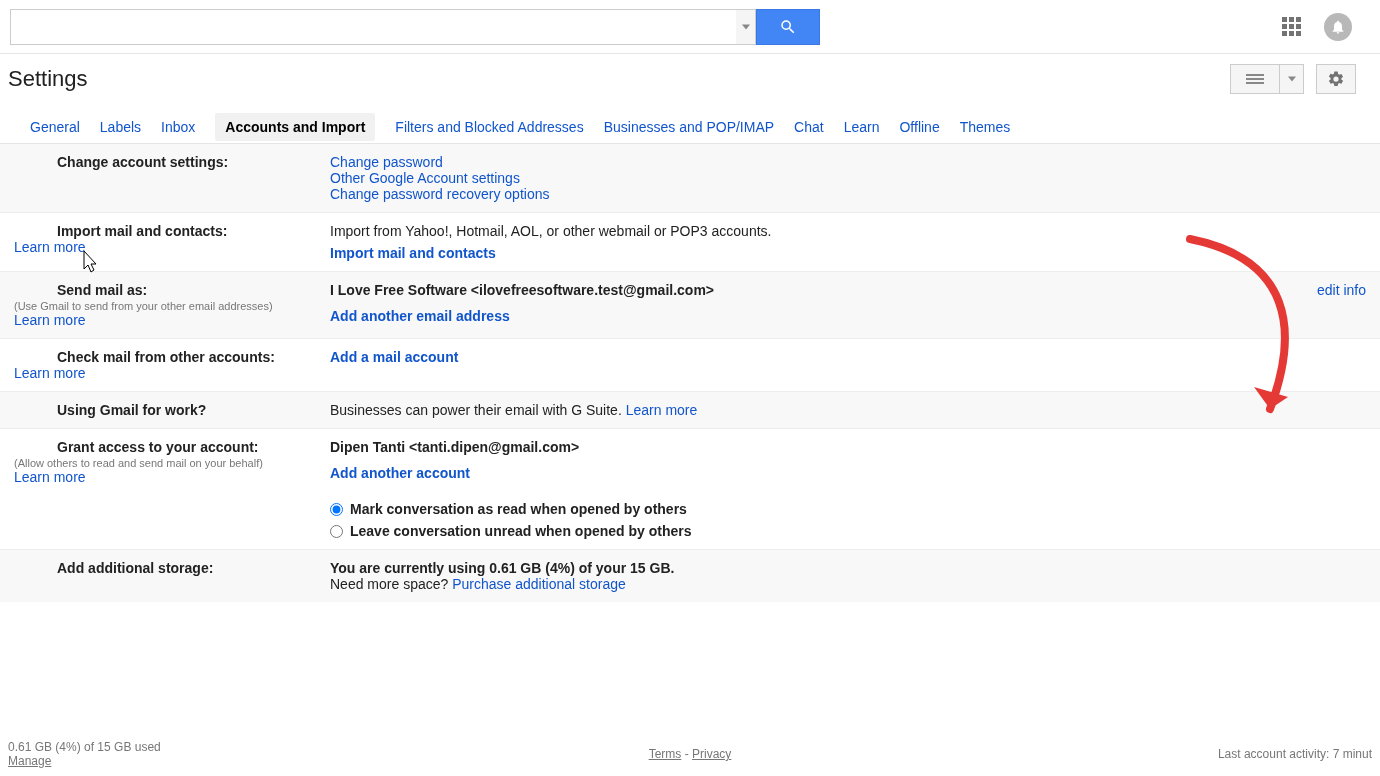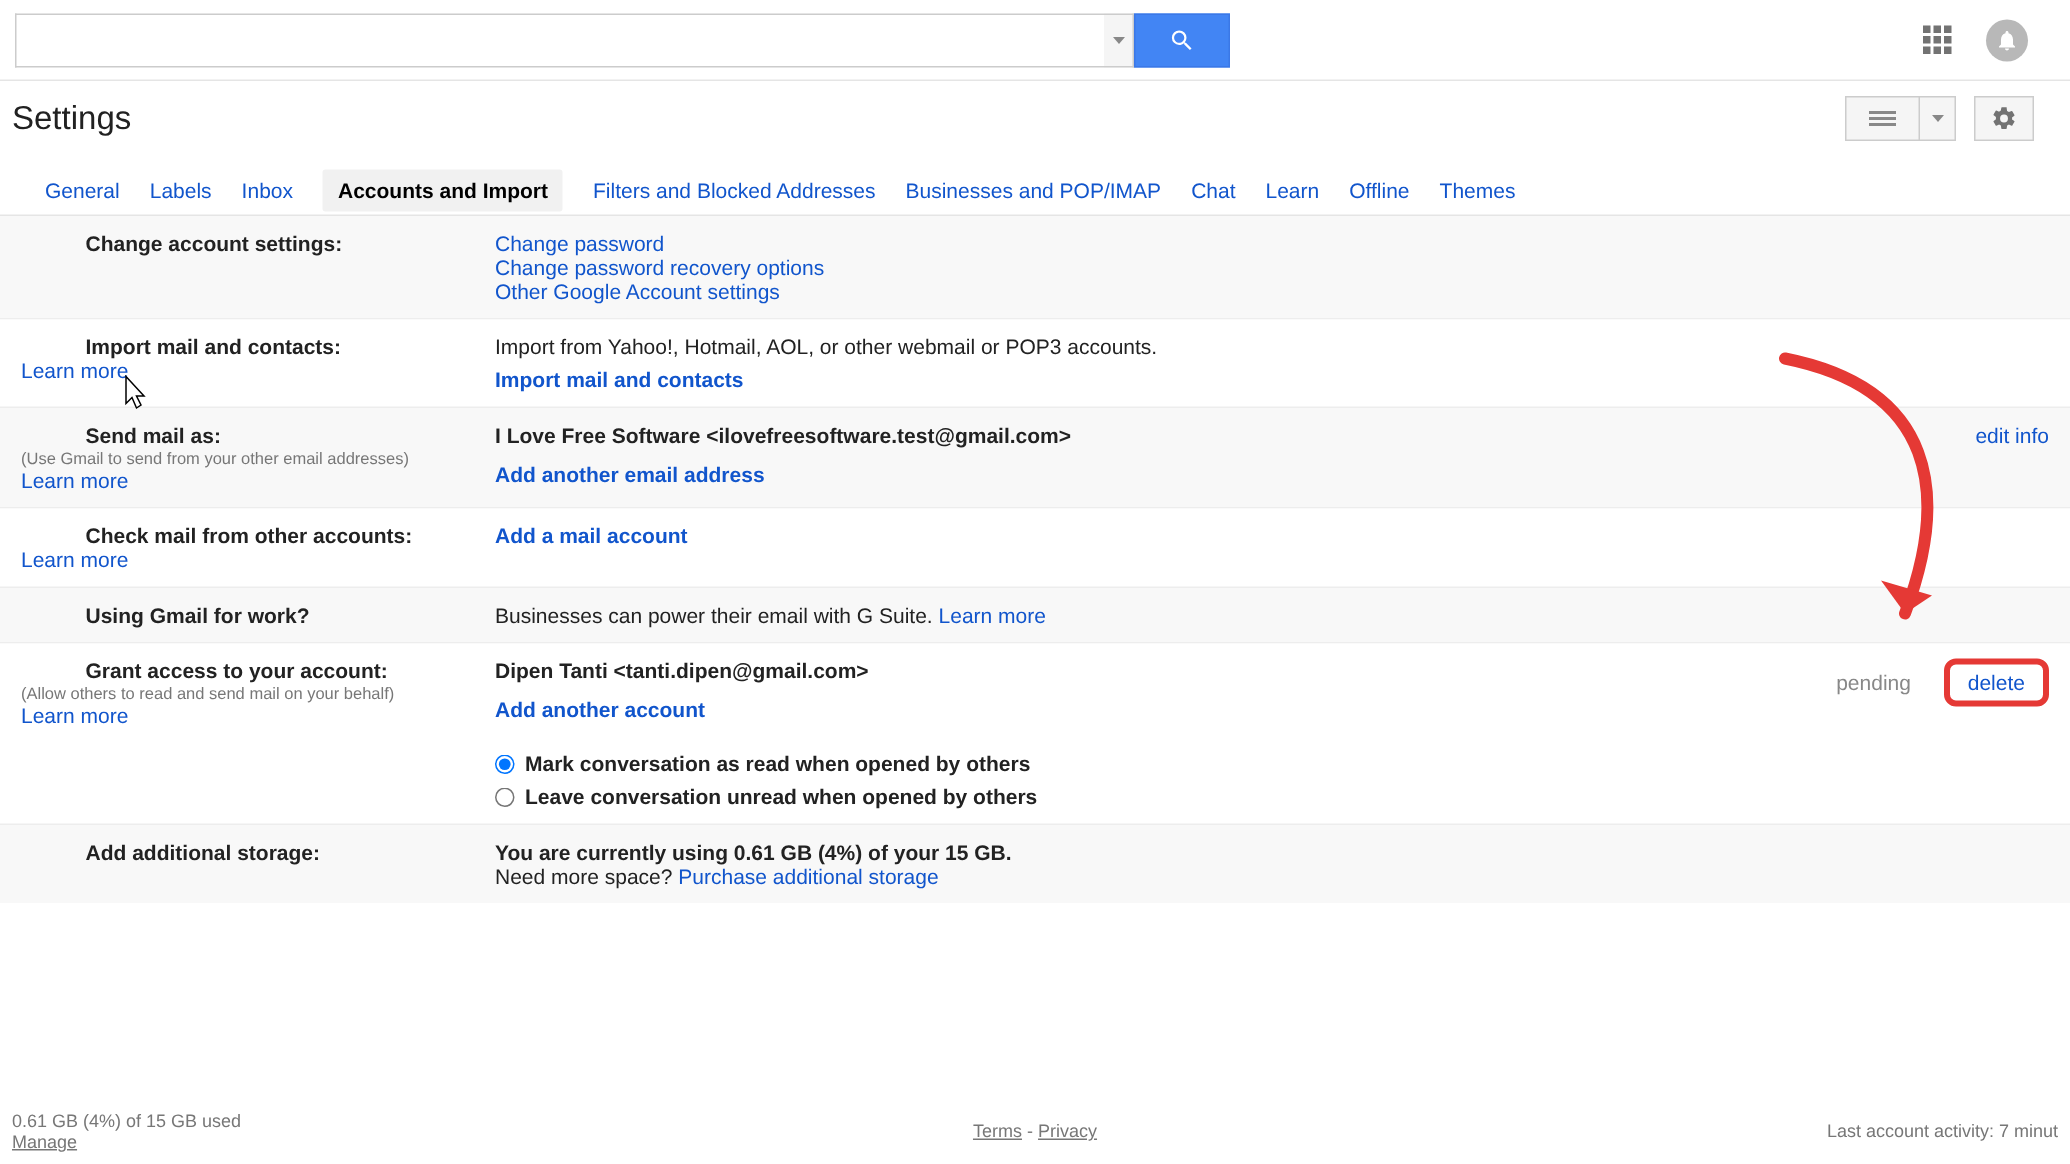--- a/index.html
+++ b/index.html
@@ -284,22 +284,22 @@
 </div>
 
 <div class="settings-body">
 
   <div class="row alt">
     <div class="label-col">
       <div class="label-title">Change account settings:</div>
     </div>
     <div class="content-col">
       <div><span class="link">Change password</span></div>
+      <div><span class="link">Other Google Account settings</span></div>
       <div><span class="link">Change password recovery options</span></div>
-      <div><span class="link">Other Google Account settings</span></div>
     </div>
   </div>
 
   <div class="row">
     <div class="label-col">
       <div class="label-title">Import mail and contacts:</div>
       <div><span class="learnmore">Learn more</span></div>
     </div>
     <div class="content-col">
       <div class="plain">Import from Yahoo!, Hotmail, AOL, or other webmail or POP3 accounts.</div>
@@ -364,24 +364,20 @@
       <div style="height:14px"></div>
       <div class="radio-line">
         <input type="radio" name="convo" checked="" style="">
         <span>Mark conversation as read when opened by others</span>
       </div>
       <div class="radio-line">
         <input type="radio" name="convo" style="">
         <span>Leave conversation unread when opened by others</span>
       </div>
     </div>
-    <div class="right-col">
-      <span class="pending">pending</span>
-      <span class="delete-box"><span class="link">delete</span></span>
-    </div>
   </div>
 
   <div class="row alt" style="border-bottom:none">
     <div class="label-col">
       <div class="label-title">Add additional storage:</div>
     </div>
     <div class="content-col">
       <div class="plain bold">You are currently using 0.61 GB (4%) of your 15 GB.</div>
       <div>
         <span class="plain">Need more space? </span><span class="link">Purchase additional storage</span>

